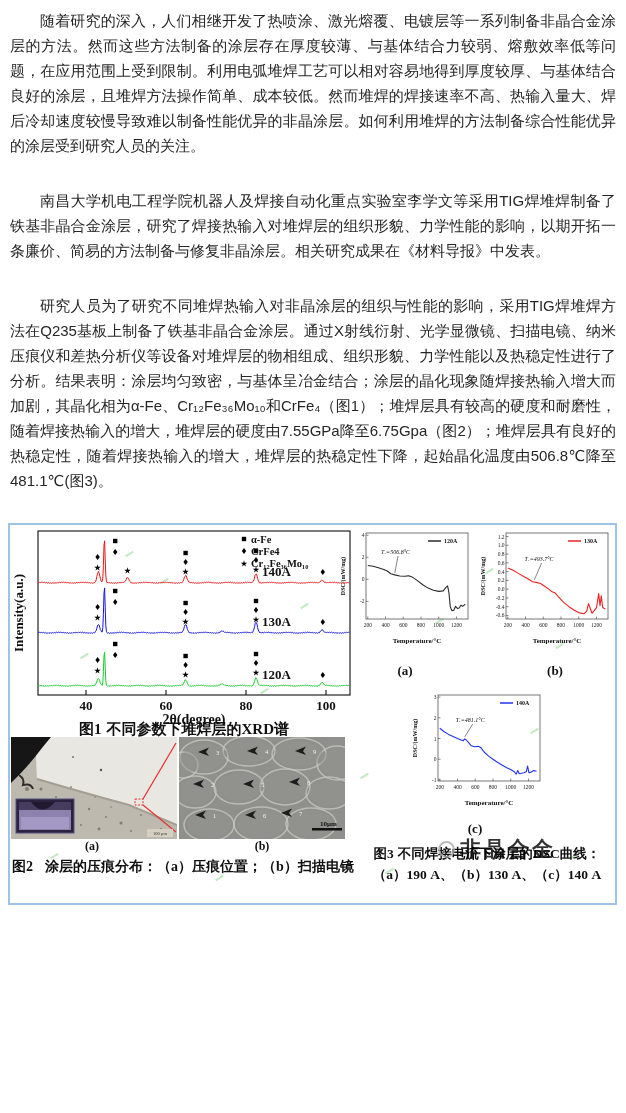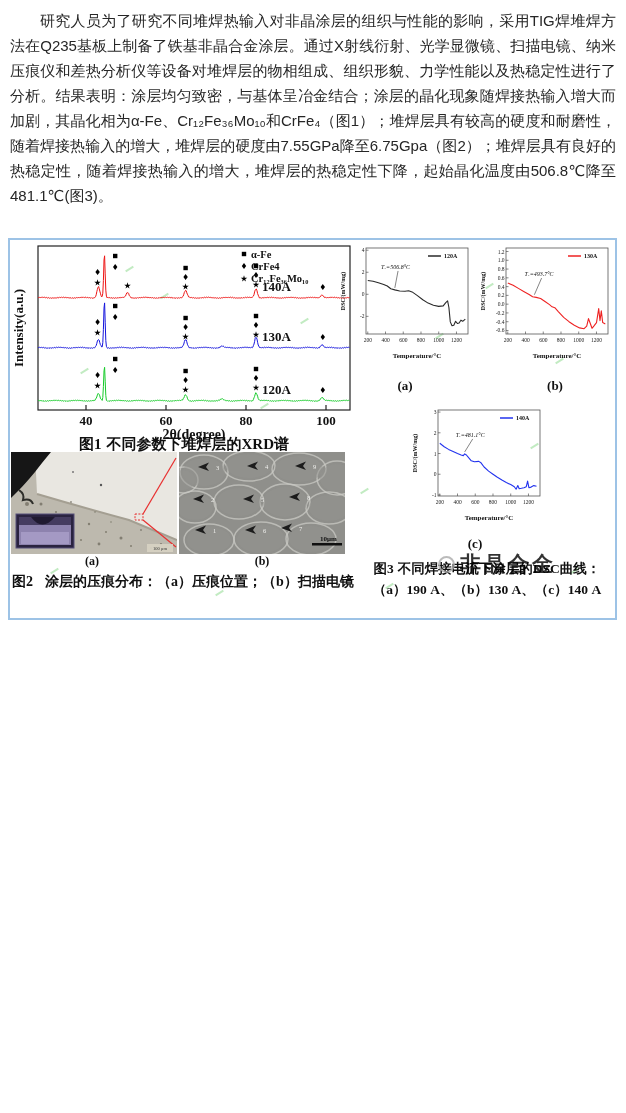--- a/index.html
+++ b/index.html
@@ -30,20 +30,22 @@
   .watermark .ring{width:17px;height:17px;border:2.5px solid #ababab;border-radius:50%;box-sizing:border-box;}
   .watermark .wm-text{color:#000000;font-size:21px;font-weight:bold;letter-spacing:3px;font-family:Liberation Mono, monospace;}
   .gm{position:absolute;width:9px;height:2px;background:rgba(120,210,120,.45);transform:rotate(-32deg);}
 </style>
 </head>
 <body>
 
 <div class="page">
 
   <div class="text-block">
+    <p>随着研究的深入，人们相继开发了热喷涂、激光熔覆、电镀层等一系列制备非晶合金涂层的方法。然而这些方法制备的涂层存在厚度较薄、与基体结合力较弱、熔敷效率低等问题，在应用范围上受到限制。利用电弧堆焊工艺可以相对容易地得到厚度较厚、与基体结合良好的涂层，且堆焊方法操作简单、成本较低。然而堆焊的焊接速率不高、热输入量大、焊后冷却速度较慢导致难以制备性能优异的非晶涂层。如何利用堆焊的方法制备综合性能优异的涂层受到研究人员的关注。</p>
+    <p>南昌大学机电工程学院机器人及焊接自动化重点实验室李学文等采用TIG焊堆焊制备了铁基非晶合金涂层，研究了焊接热输入对堆焊层的组织形貌、力学性能的影响，以期开拓一条廉价、简易的方法制备与修复非晶涂层。相关研究成果在《材料导报》中发表。</p>
     <p>研究人员为了研究不同堆焊热输入对非晶涂层的组织与性能的影响，采用TIG焊堆焊方法在Q235基板上制备了铁基非晶合金涂层。通过X射线衍射、光学显微镜、扫描电镜、纳米压痕仪和差热分析仪等设备对堆焊层的物相组成、组织形貌、力学性能以及热稳定性进行了分析。结果表明：涂层均匀致密，与基体呈冶金结合；涂层的晶化现象随焊接热输入增大而加剧，其晶化相为α-Fe、Cr₁₂Fe₃₆Mo₁₀和CrFe₄（图1）；堆焊层具有较高的硬度和耐磨性，随着焊接热输入的增大，堆焊层的硬度由7.55GPa降至6.75Gpa（图2）；堆焊层具有良好的热稳定性，随着焊接热输入的增大，堆焊层的热稳定性下降，起始晶化温度由506.8℃降至481.1℃(图3)。</p>
   </div>
 
   <div class="figure-panel">
     <div id="specks">
         <span class="gm" style="left: 70px; top: 130px;"></span>
         <span class="gm" style="left: 150px; top: 55px;"></span>
         <span class="gm" style="left: 250px; top: 165px;"></span>
         <span class="gm" style="left: 95px; top: 255px;"></span>
         <span class="gm" style="left: 305px; top: 300px;"></span>

